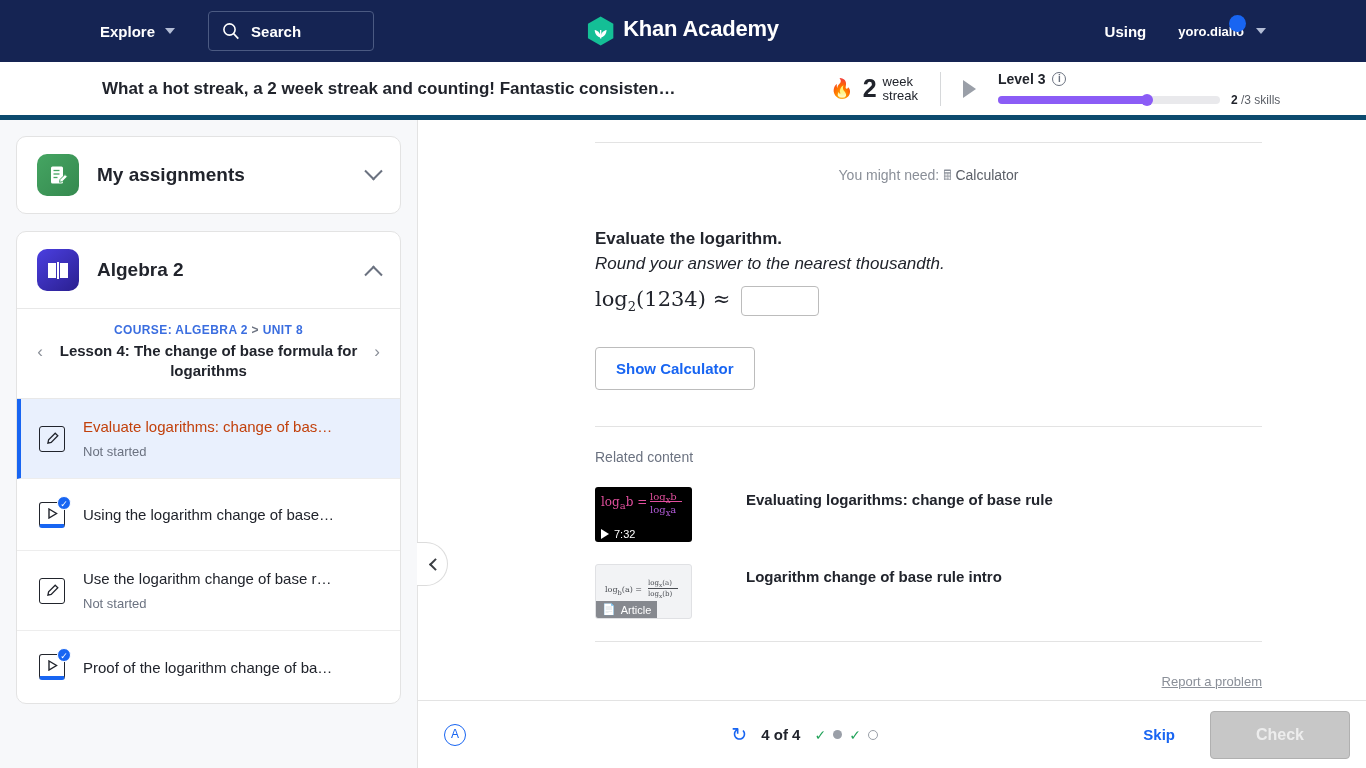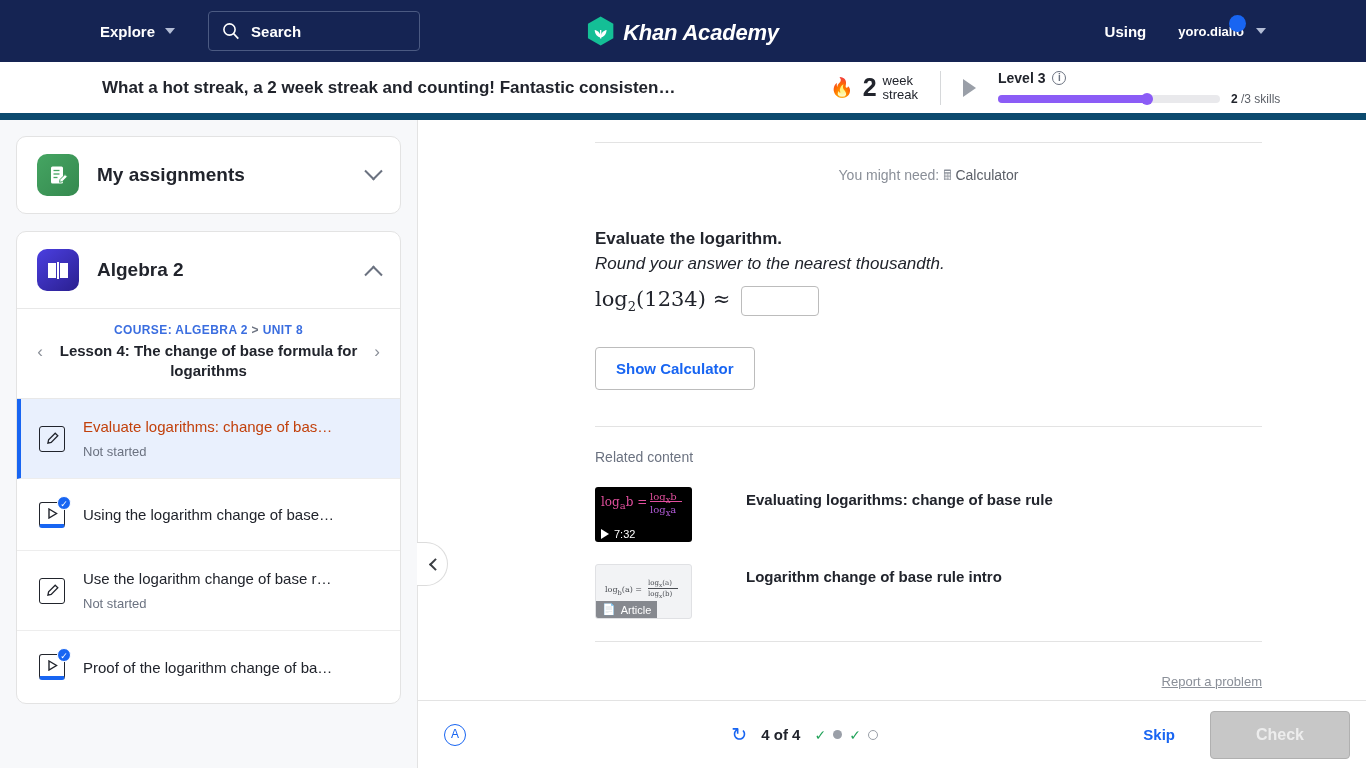--- a/index.html
+++ b/index.html
@@ -17,46 +17,46 @@
   .explore {
     display: flex; align-items: center; gap: 10px;
     color: #fff; font-size: 15px; font-weight: 700;
     margin-left: 100px; cursor: pointer;
   }
   .caret-d {
     width: 0; height: 0; border-left: 5px solid transparent;
     border-right: 5px solid transparent; border-top: 6px solid #b3bdd6;
   }
   .searchbox {
-    margin-left: 33px; width: 212px; height: 40px;
+    margin-left: 33px; width: 166px; height: 40px;
     border: 1px solid #4b5a82; border-radius: 4px;
     display: flex; align-items: center; gap: 11px; padding: 0 13px;
     cursor: text;
   }
   .searchbox .ph { color: #fff; font-size: 15px; font-weight: 700; }
   .brand {
     position: absolute; left: 50%; transform: translateX(-50%);
-    display: flex; align-items: flex-end; gap: 9px; font-style: italic;
+    display: flex; align-items: flex-start; gap: 9px;
   }
   .brand .name { color:#fff; font-size: 22px; font-weight: 700; letter-spacing:-.2px;}
   .nav-right {
     margin-left: auto; margin-right: 100px;
     display: flex; align-items: center; gap: 32px;
   }
   .donate { color:#fff; font-size:15px; font-weight:700; cursor:pointer; }
   .user { position: relative; display:flex; align-items:center; gap:12px; cursor:pointer;}
   .user .uname { color:#fff; font-size:13px; font-weight:700; }
   .notif-dot {
     position:absolute; width:17px; height:17px; border-radius:50%;
     background:#1865f2; right:20px; top:-9px;
   }
 
   
   .streakbar {
-    height: 58px; background:#fff; border-bottom:7px solid #0c4a6e;
+    height: 58px; background:#fff; border-bottom:5px solid #0c4a6e;
     display:flex; align-items:center; position:relative;
   }
   .streak-msg {
     margin-left:102px; font-size:17px; font-weight:700; color:#21242c;
     max-width: 700px; white-space: nowrap; overflow:hidden;
   }
   .streak-right { position:absolute; left:830px; display:flex; align-items:center; }
   .flame { font-size:19px; }
   .streak-num { font-size:25px; font-weight:700; color:#21242c; margin:0 6px 0 9px; }
   .streak-words { font-size:13px; line-height:14px; color:#21242c; }

